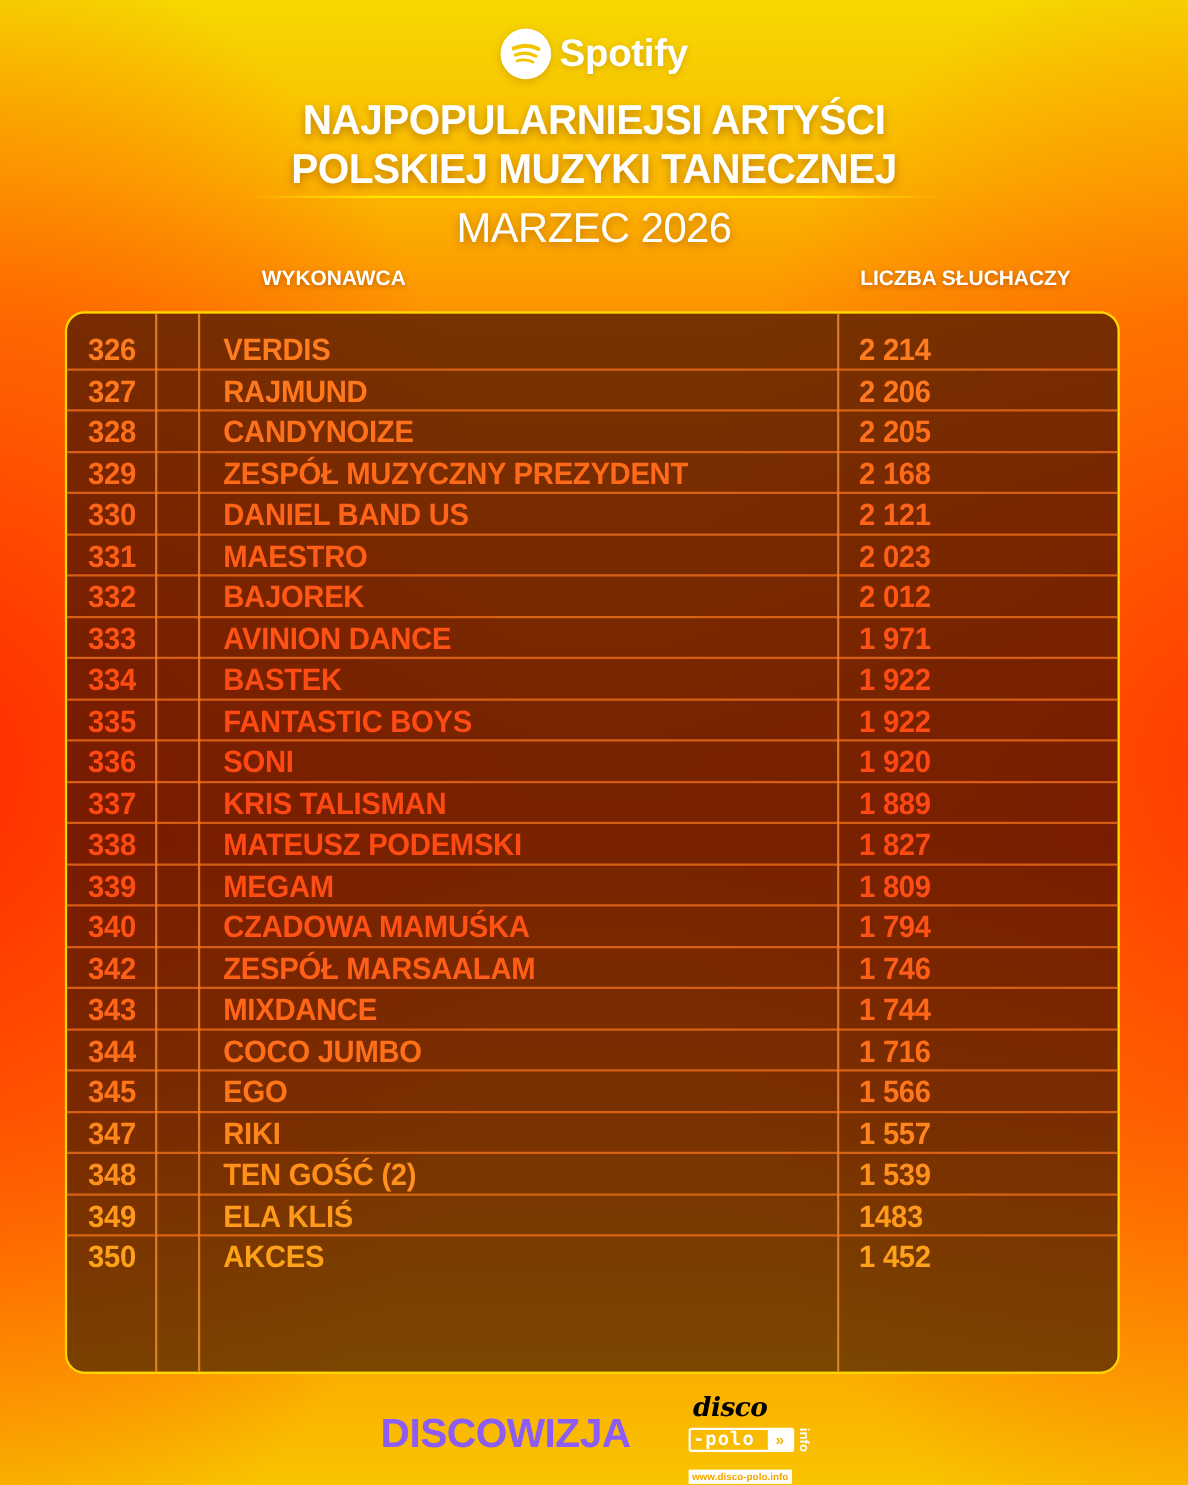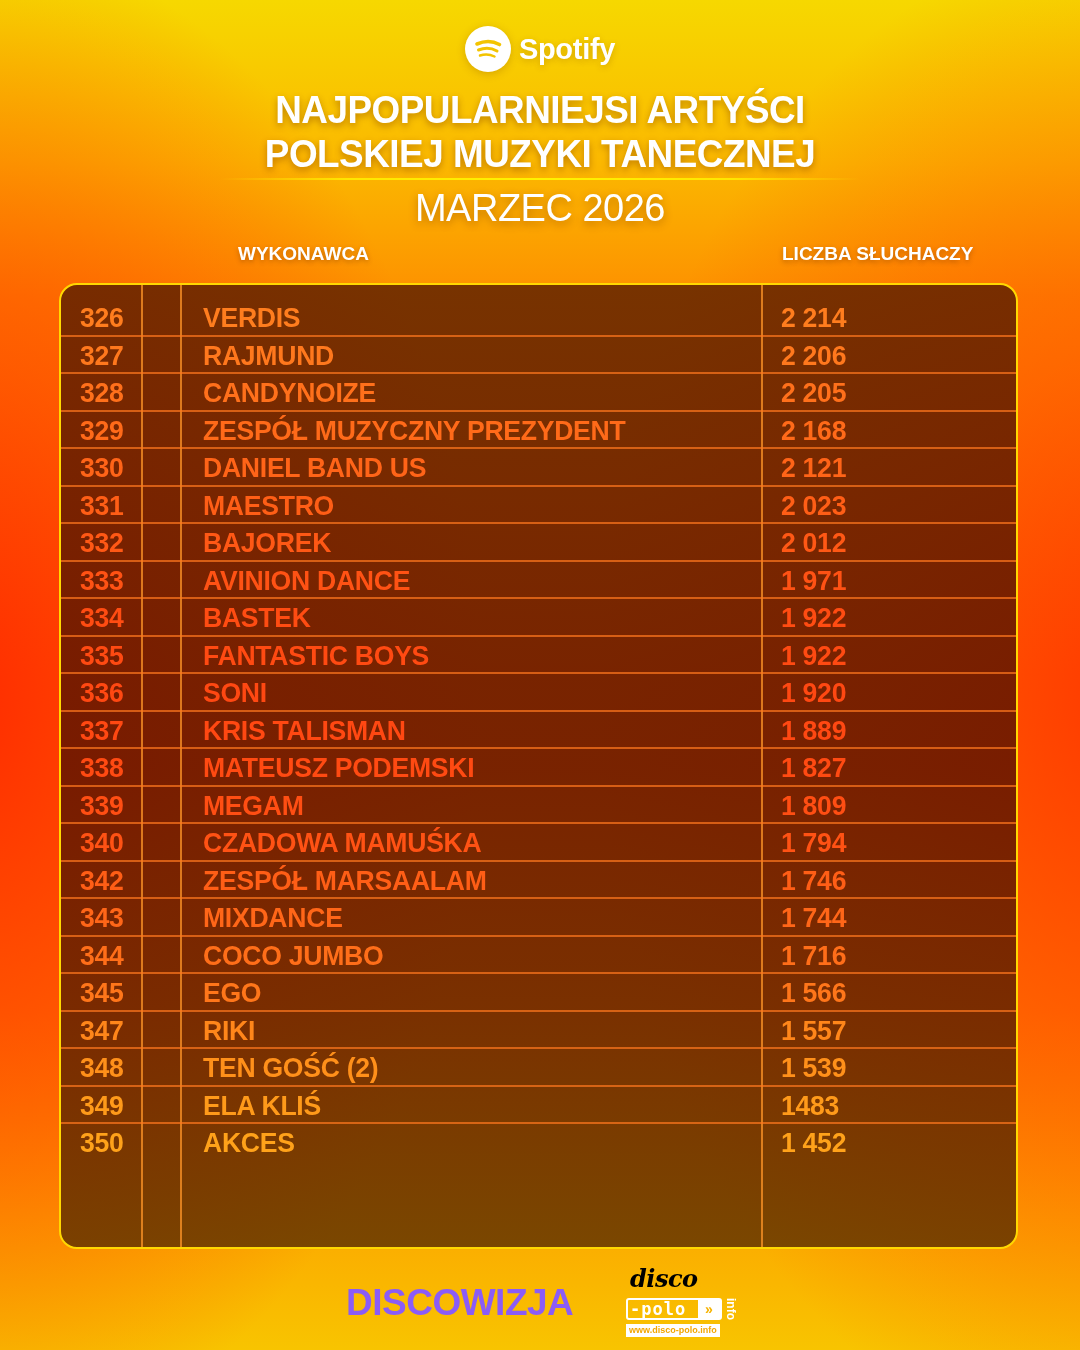--- a/index.html
+++ b/index.html
@@ -14,21 +14,21 @@
   .logo-row {
     position: absolute; top: 26px; left: 0; width: 1080px;
     display: flex; justify-content: center; align-items: center; gap: 8px;
   }
   .spotify-circle {
     width: 46px; height: 46px; border-radius: 50%; background: #ffffff;
     display: flex; align-items: center; justify-content: center;
     box-shadow: 0 2px 8px rgba(120,60,0,0.25);
   }
   .spotify-word {
-    color: #ffffff; font-weight: 700; font-size: 29px; letter-spacing: -0.3px;
+    color: #ffffff; font-weight: 700; font-size: 35px; letter-spacing: -0.3px;
     text-shadow: 0 2px 6px rgba(120,60,0,0.25);
   }
   .title {
     position: absolute; left: 0; width: 1080px; text-align: center;
     color: #ffffff; font-weight: 900; font-size: 38px; line-height: 44px;
     letter-spacing: -0.5px;
     text-shadow: 0 3px 8px rgba(120,50,0,0.45);
     transform: scaleX(0.97);
   }
   .title.l1 { top: 88px; }
@@ -102,21 +102,21 @@
   }
   .dp-arrows {
     position: absolute; right: 0; top: 0; width: 22px; height: 18px; background: #fff;
     color: #f6b300; font-size: 14px; font-weight: 900; text-align: center; line-height: 18px;
   }
   .dp-info {
     position: absolute; left: 98px; top: 34px; color: #fff; font-size: 12px; font-weight: 700;
     transform: rotate(90deg); transform-origin: left top; margin-left: 14px;
   }
   .dp-url {
-    position: absolute; left: 0; top: 60px; background: #fff; color: #f3a600;
+    position: absolute; left: 0; top: 72px; background: #fff; color: #f3a600;
     font-size: 9px; font-weight: 700; padding: 1px 3px; line-height: 11px;
   }
 </style>
 </head>
 <body>
 
 <div class="logo-row">
   <div class="spotify-circle">
     <svg width="34" height="34" viewBox="0 0 34 34">
       <path d="M6 12 C 14 8.5, 22 9, 28.5 12.5" stroke="#f3c400" stroke-width="3.6" fill="none" stroke-linecap="round"></path>

